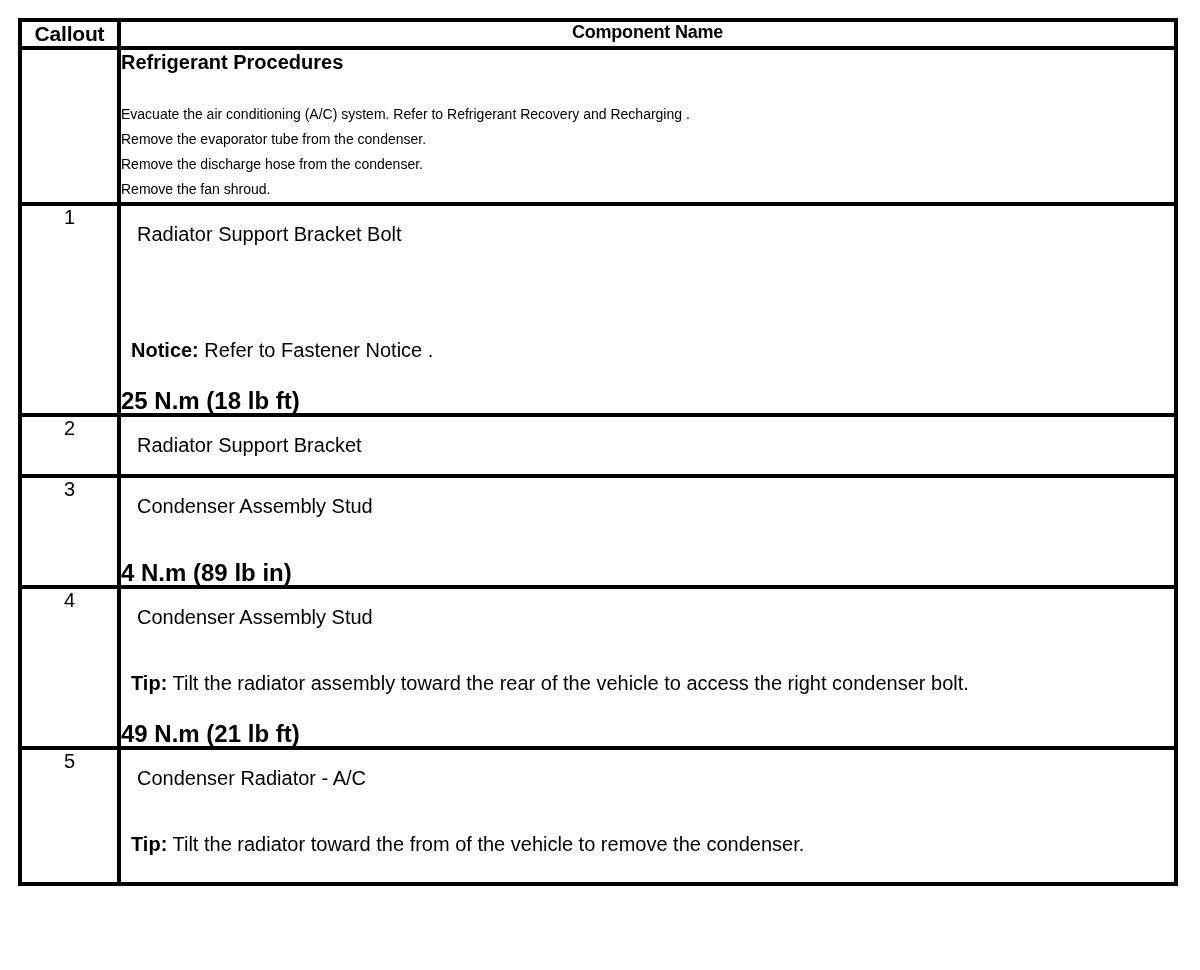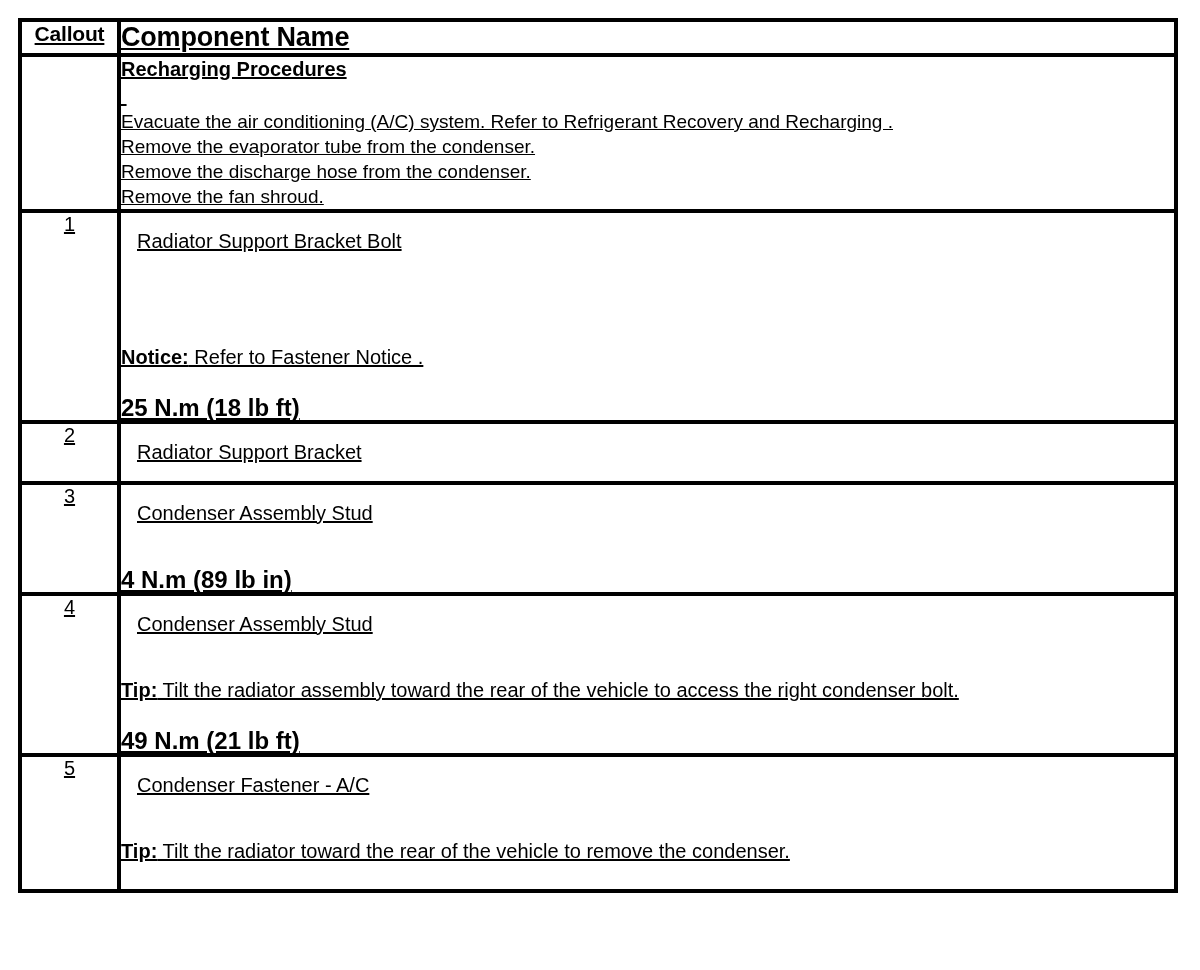--- a/index.html
+++ b/index.html
@@ -15,21 +15,20 @@
     color: #000000;
     overflow: hidden;
   }
 
   .page {
     position: relative;
     width: 1200px;
     height: 970px;
     box-sizing: border-box;
     padding: 18px 22px 14px 18px;
-    text-decoration: underline;
   }
 
   table.callout-table {
     width: 1160px;
     border-collapse: collapse;
     table-layout: fixed;
     border: 4px solid #000;
   }
 
   table.callout-table col.col-callout { width: 99px; }
@@ -46,22 +45,22 @@
   
   .hdr-callout {
     text-align: center;
     font-size: 21px;
     font-weight: bold;
     letter-spacing: -0.2px;
     padding: 5px 2px 7px 2px;
     vertical-align: middle;
   }
   .hdr-name {
-    text-align: left;
-    font-size: 27px;
+    text-align: center;
+    font-size: 18px;
     font-weight: bold;
     letter-spacing: -0.2px;
     padding: 5px 2px 7px 2px;
     vertical-align: middle;
   }
 
   
   .callout-num {
     text-align: center;
     vertical-align: middle;
@@ -83,34 +82,35 @@
     font-size: 20px;
     line-height: 25px;
     margin: 0 0 2px 0;
   }
   .spacer-line {
     height: 25px;
     line-height: 25px;
     font-size: 20px;
   }
   .proc-line {
-    font-size: 19px;
+    font-size: 14px;
     line-height: 25px;
     white-space: nowrap;
   }
 
   .item-title {
     font-size: 20px;
     line-height: 25px;
     margin: 16px;
   }
   .note-line {
     font-size: 20px;
     line-height: 25px;
     margin: 0;
+    padding-left: 10px;
   }
   .note-label {
     font-weight: bold;
   }
   .note-text {
     font-weight: normal;
   }
   .torque-line {
     font-size: 24px;
     line-height: 25px;
@@ -138,21 +138,21 @@
         <th class="hdr-callout">Callout</th>
         <th class="hdr-name">Component Name</th>
       </tr>
     </thead>
 
     <tbody>
 
       <tr>
         <td class="callout-num"></td>
         <td class="body-cell">
-          <div class="prelim-title">Recharging Procedures</div>
+          <div class="prelim-title">Refrigerant Procedures</div>
           <div class="spacer-line">&nbsp;</div>
           <div class="proc-line">Evacuate the air conditioning (A/C) system. Refer to Refrigerant Recovery and Recharging .</div>
           <div class="proc-line">Remove the evaporator tube from the condenser.</div>
           <div class="proc-line">Remove the discharge hose from the condenser.</div>
           <div class="proc-line">Remove the fan shroud.</div>
         </td>
       </tr>
 
       <tr>
         <td class="callout-num">1</td>
@@ -188,23 +188,23 @@
           <div class="gap-1"></div>
           <div class="note-line"><span class="note-label">Tip:</span><span class="note-text"> Tilt the radiator assembly toward the rear of the vehicle to access the right condenser bolt.</span></div>
           <div class="gap-1"></div>
           <div class="torque-line">49 N.m (21 lb ft)</div>
         </td>
       </tr>
 
       <tr>
         <td class="callout-num">5</td>
         <td class="body-cell">
-          <div class="item-title">Condenser Fastener - A/C</div>
-          <div class="gap-1"></div>
-          <div class="note-line"><span class="note-label">Tip:</span><span class="note-text"> Tilt the radiator toward the rear of the vehicle to remove the condenser.</span></div>
+          <div class="item-title">Condenser Radiator - A/C</div>
+          <div class="gap-1"></div>
+          <div class="note-line"><span class="note-label">Tip:</span><span class="note-text"> Tilt the radiator toward the from of the vehicle to remove the condenser.</span></div>
           <div class="gap-1"></div>
         </td>
       </tr>
 
     </tbody>
   </table>
 
 </div>
 
 </body></html>

